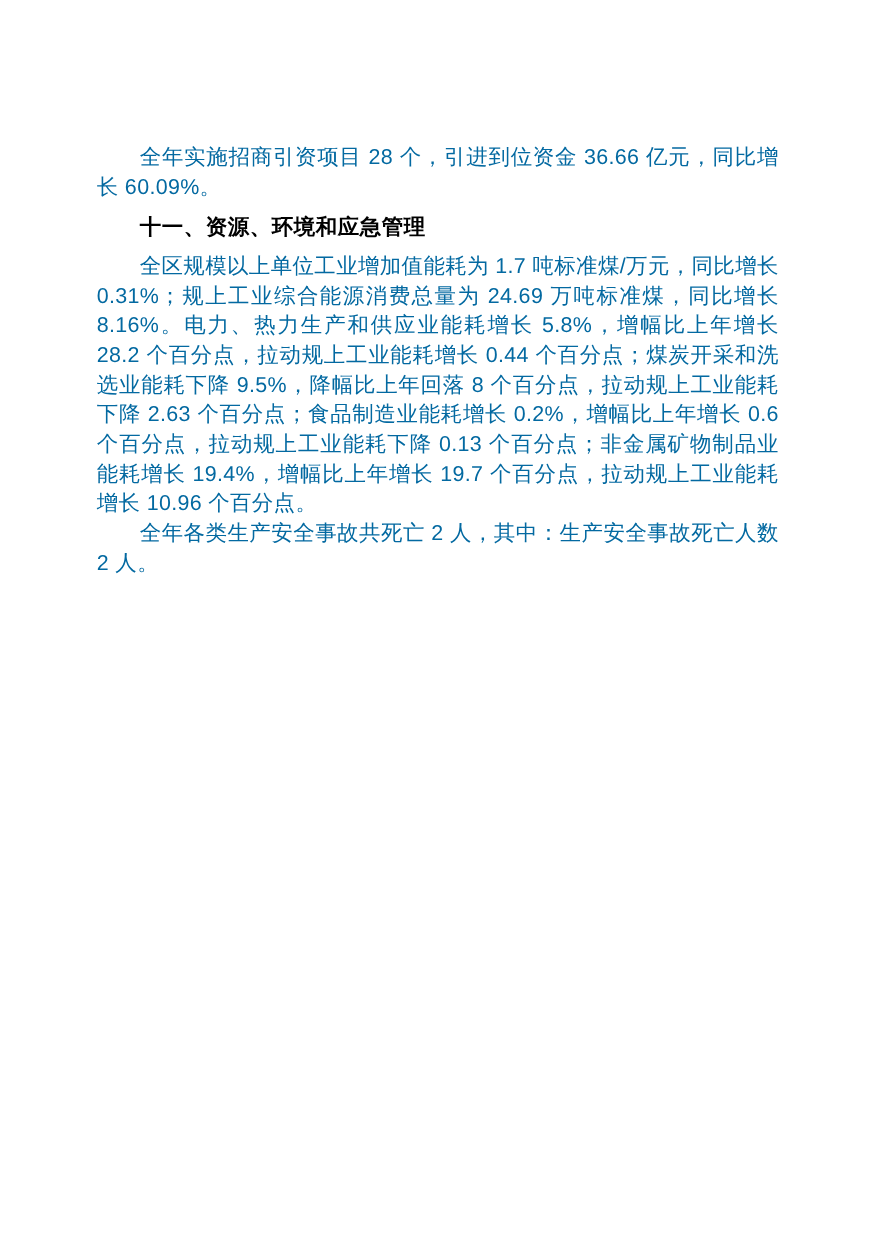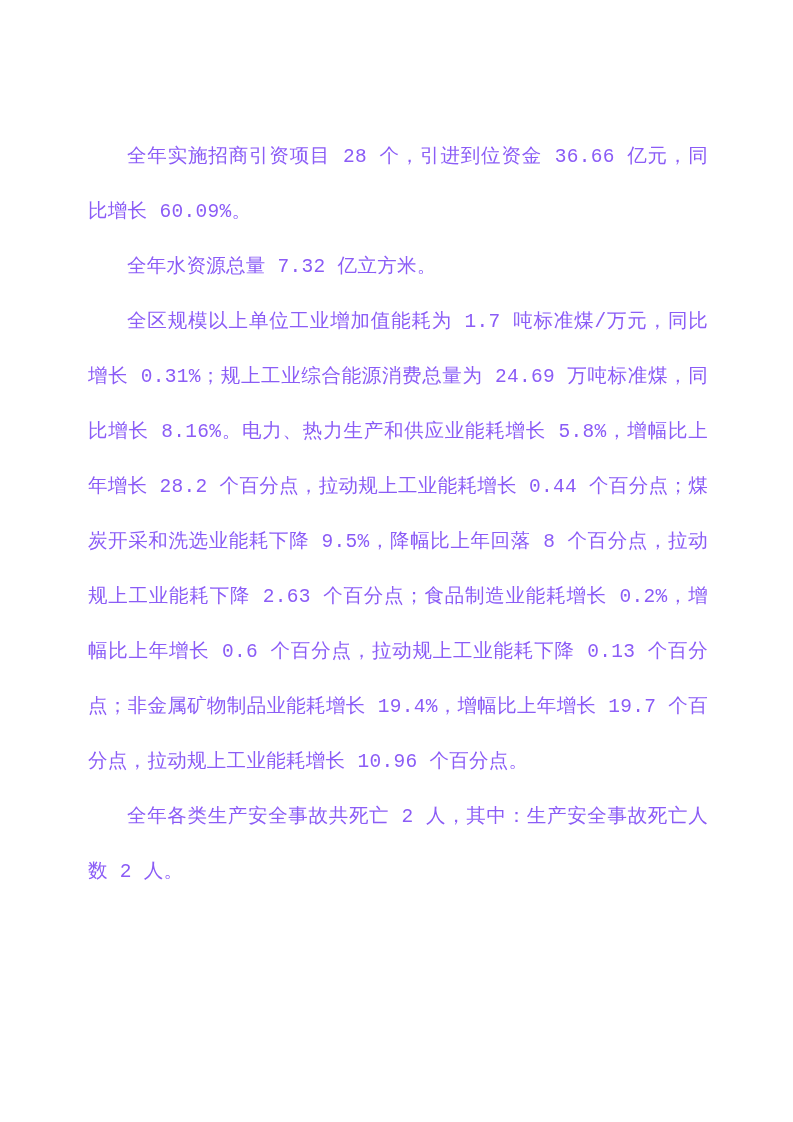--- a/index.html
+++ b/index.html
@@ -16,24 +16,24 @@
     box-sizing: border-box;
     overflow: hidden;
   }
   .content {
     position: absolute;
     left: 88px;
     top: 130px;
     width: 620px;
   }
   .para {
-    font-family: Liberation Mono, monospace;
+    font-family: Liberation Sans, sans-serif;
     font-size: 19.5px;
-    line-height: 55px;
-    color: #8b5cf6;
+    line-height: 27px;
+    color: #0369a1;
     text-align: justify;
     text-justify: inter-ideograph;
     margin: 0 0 2px 0;
     text-indent: 2em;
     letter-spacing: 0.3px;
   }
   .para.tight {
     margin-bottom: 0;
   }
   .heading {
@@ -48,22 +48,22 @@
   }
 </style>
 </head>
 <body>
 
 <div class="page">
   <div class="content">
 
     <p class="para tight">全年实施招商引资项目 28 个，引进到位资金 36.66 亿元，同比增长 60.09%。</p>
 
+    <h2 class="heading">十一、资源、环境和应急管理</h2>
 
-    <p class="para tight">全年水资源总量 7.32 亿立方米。</p>
 
 
     <p class="para tight">全区规模以上单位工业增加值能耗为 1.7 吨标准煤/万元，同比增长 0.31%；规上工业综合能源消费总量为 24.69 万吨标准煤，同比增长 8.16%。电力、热力生产和供应业能耗增长 5.8%，增幅比上年增长 28.2 个百分点，拉动规上工业能耗增长 0.44 个百分点；煤炭开采和洗选业能耗下降 9.5%，降幅比上年回落 8 个百分点，拉动规上工业能耗下降 2.63 个百分点；食品制造业能耗增长 0.2%，增幅比上年增长 0.6 个百分点，拉动规上工业能耗下降 0.13 个百分点；非金属矿物制品业能耗增长 19.4%，增幅比上年增长 19.7 个百分点，拉动规上工业能耗增长 10.96 个百分点。</p>
 
     <p class="para tight">全年各类生产安全事故共死亡 2 人，其中：生产安全事故死亡人数 2 人。</p>
 
   </div>
 </div>
 
 </body></html>

